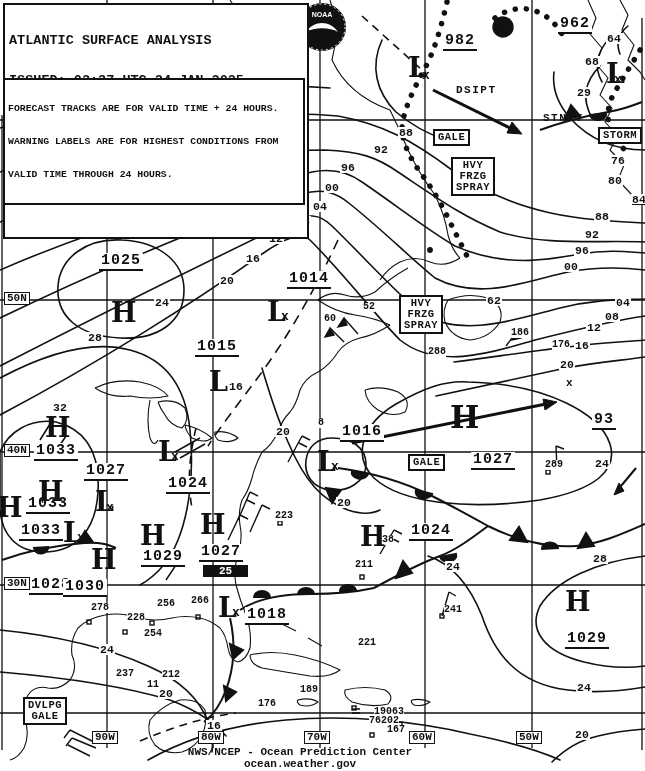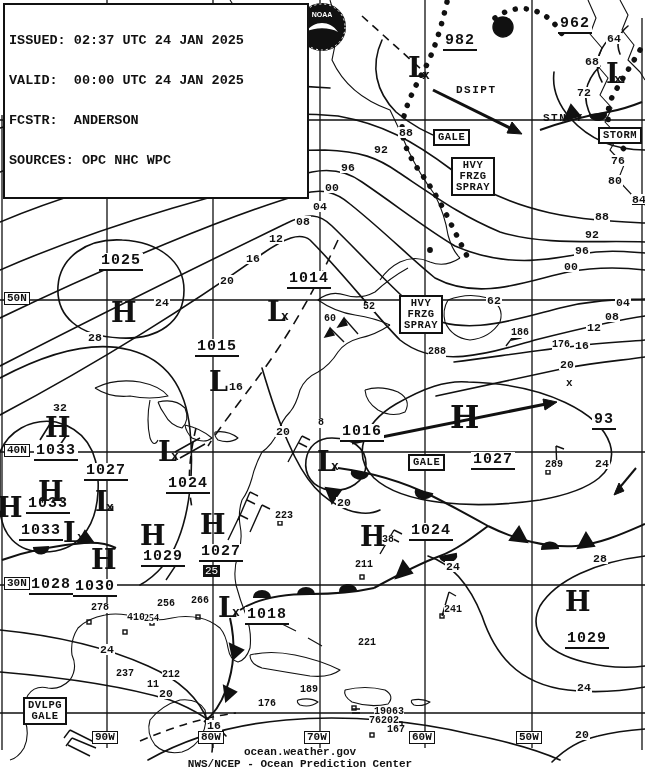--- a/index.html
+++ b/index.html
@@ -20,21 +20,21 @@
         padding:0 1px;white-space:nowrap}
   .slab{position:absolute;font-weight:bold;font-size:10px;line-height:10px;background:#fff;white-space:nowrap}
   .HL{position:absolute;font-family:"DejaVu Serif",serif;font-weight:bold;font-size:27px;line-height:24px}
   .HL.big{font-size:31px;line-height:27px}
   .xmark{position:absolute;font-weight:bold;font-size:13px;line-height:10px}
   .wbox{position:absolute;background:#fff;border:2px solid #111;font-weight:bold;font-size:10.5px;
         line-height:11px;text-align:center;padding:1px 3px;letter-spacing:.5px;white-space:nowrap}
   .axis{position:absolute;background:#fff;border:1.5px solid #111;font-weight:bold;font-size:11px;
         line-height:11px;padding:0 2px;white-space:nowrap}
   .annot{position:absolute;font-weight:bold;font-size:11px;letter-spacing:1.5px;white-space:nowrap}
-  .badge{position:absolute;background:#111;color:#fff;font-weight:normal;font-size:11px;line-height:12px;padding:0 2px}
+  .badge{position:absolute;background:#111;color:#fff;font-weight:bold;font-size:11px;line-height:12px;padding:0 16px}
 </style>
 </head>
 <body>
 
 <div id="stage">
 
   <svg width="645" height="771" viewBox="0 0 645 771">
 
     <g stroke="#111" stroke-width="1.3" fill="none">
       <path d="M107,0V748 M213,0V748 M320,0V748 M425,0V748 M532,0V748"></path>
@@ -176,21 +176,21 @@
       <rect x="352" y="706" width="4" height="4" fill="none"></rect>
       <rect x="398" y="722" width="4" height="4" fill="none"></rect>
       <rect x="370" y="733" width="4" height="4" fill="none"></rect>
       <path d="M352,709 L360,709 M352,713 L360,713" fill="none"></path>
     </g>
   </svg>
 
   <div class="layer" id="labels">
       <div class="clab" style="left: 606px; top: 33px; position: absolute;">64</div>
       <div class="clab" style="left: 584px; top: 56px; position: absolute;">68</div>
-      <div class="clab" style="left: 576px; top: 87px; position: absolute;">72</div>
+      <div class="clab" style="left: 576px; top: 87px; position: absolute;">29</div>
       <div class="clab" style="left: 610px; top: 155px; position: absolute;">76</div>
       <div class="clab" style="left: 607px; top: 175px; position: absolute;">80</div>
       <div class="clab" style="left: 631px; top: 194px; position: absolute; text-decoration: underline;">84</div>
       <div class="clab" style="left: 594px; top: 211px; position: absolute;">88</div>
       <div class="clab" style="left: 584px; top: 229px; position: absolute;">92</div>
       <div class="clab" style="left: 574px; top: 245px; position: absolute;">96</div>
       <div class="clab" style="left: 563px; top: 261px; position: absolute;">00</div>
       <div class="clab" style="left: 615px; top: 297px; position: absolute;">04</div>
       <div class="clab" style="left: 604px; top: 311px; position: absolute;">08</div>
       <div class="clab" style="left: 586px; top: 322px; position: absolute;">12</div>
@@ -225,22 +225,22 @@
       <div class="slab" style="left: 552px; top: 340px; position: absolute;">176</div>
       <div class="slab" style="left: 428px; top: 347px; position: absolute;">288</div>
       <div class="slab" style="left: 545px; top: 460px; position: absolute;">289</div>
       <div class="slab" style="left: 275px; top: 511px; position: absolute;">223</div>
       <div class="slab" style="left: 355px; top: 560px; position: absolute;">211</div>
       <div class="slab" style="left: 358px; top: 620px; position: absolute; margin-top: 18px;">221</div>
       <div class="slab" style="left: 444px; top: 605px; position: absolute;">241</div>
       <div class="slab" style="left: 191px; top: 596px; position: absolute;">266</div>
       <div class="slab" style="left: 125px; top: 599px; position: absolute; margin-left: 32px;">256</div>
       <div class="slab" style="left: 91px; top: 603px; position: absolute;">278</div>
-      <div class="slab" style="left: 127px; top: 613px; position: absolute;">410</div>
-      <div class="slab" style="left: 144px; top: 613px; position: absolute; font-family: Liberation Serif, serif;">254</div>
+      <div class="slab" style="left: 127px; top: 613px; position: absolute;">228</div>
+      <div class="slab" style="left: 144px; top: 629px; position: absolute;">254</div>
       <div class="slab" style="left: 116px; top: 669px; position: absolute;">237</div>
       <div class="slab" style="left: 162px; top: 670px; position: absolute;">212</div>
       <div class="slab" style="left: 147px; top: 680px; position: absolute;">11</div>
       <div class="slab" style="left: 382px; top: 535px; position: absolute;">38</div>
       <div class="slab" style="left: 258px; top: 699px; position: absolute;">176</div>
       <div class="slab" style="left: 300px; top: 685px; position: absolute;">189</div>
       <div class="slab" style="left: 374px; top: 707px; position: absolute;">19063</div>
       <div class="slab" style="left: 369px; top: 716px; position: absolute;">76202</div>
       <div class="slab" style="left: 387px; top: 725px; position: absolute;">167</div>
       <div class="slab" style="left: 318px; top: 418px; position: absolute;">8</div>
@@ -249,21 +249,21 @@
       <div class="pval" style="left: 99px; top: 253px; position: absolute;">1025</div>
       <div class="pval" style="left: 287px; top: 271px; position: absolute;">1014</div>
       <div class="pval" style="left: 195px; top: 339px; position: absolute;">1015</div>
       <div class="pval" style="left: 340px; top: 424px; position: absolute;">1016</div>
       <div class="pval" style="left: 34px; top: 443px; position: absolute;">1033</div>
       <div class="pval" style="left: 84px; top: 463px; position: absolute;">1027</div>
       <div class="pval" style="left: 26px; top: 496px; position: absolute;">1033</div>
       <div class="pval" style="left: 19px; top: 523px; position: absolute;">1033</div>
       <div class="pval" style="left: 29px; top: 549px; position: absolute; margin-top: 28px;">1028</div>
       <div class="pval" style="left: 141px; top: 549px; position: absolute;">1029</div>
-      <div class="pval" style="left: 73px; top: 579px; position: absolute; text-align: center;">1030</div>
+      <div class="pval" style="left: 63px; top: 579px; position: absolute; text-align: center;">1030</div>
       <div class="pval" style="left: 199px; top: 544px; position: absolute;">1027</div>
       <div class="pval" style="left: 166px; top: 476px; position: absolute;">1024</div>
       <div class="pval" style="left: 409px; top: 523px; position: absolute;">1024</div>
       <div class="pval" style="left: 471px; top: 452px; position: absolute;">1027</div>
       <div class="pval" style="left: 245px; top: 607px; position: absolute;">1018</div>
       <div class="pval" style="left: 565px; top: 631px; position: absolute;">1029</div>
       <div class="pval" style="left: 592px; top: 412px; position: absolute; font-family: Liberation Mono, monospace;">93</div>
       <div class="HL" style="left: 408px; top: 56px; position: absolute;">L</div>
       <div class="xmark" style="left: 422px; top: 71px;">x</div>
       <div class="HL" style="left: 606px; top: 62px; position: absolute;">L</div>
@@ -331,23 +331,29 @@
     </div>
 
   <svg width="60" height="60" style="left:292px;top:0px">
     <circle cx="30" cy="27" r="23" fill="#111" stroke="#111" stroke-width="2"></circle>
     <circle cx="30" cy="27" r="23" fill="none" stroke="#fff" stroke-width="1" stroke-dasharray="2 3"></circle>
     <text x="30" y="17" text-anchor="middle" font-size="7" font-weight="bold" fill="#fff" font-family="Liberation Sans, sans-serif">NOAA</text>
     <path d="M14,32 C22,20 38,20 46,32 C38,27 22,27 14,32 Z" fill="#fff"></path>
   </svg>
 
   <div class="hdr">
+    <div>ATLANTIC SURFACE ANALYSIS</div>
     <div>ISSUED: 02:37 UTC 24 JAN 2025</div>
     <div>VALID:  00:00 UTC 24 JAN 2025</div>
     <div>FCSTR:  ANDERSON</div>
     <div>SOURCES: OPC NHC WPC</div>
   </div>
+  <div class="ntc">
+    <div>FORECAST TRACKS ARE FOR VALID TIME + 24 HOURS.</div>
+    <div>WARNING LABELS ARE FOR HIGHEST CONDITIONS FROM</div>
+    <div>VALID TIME THROUGH 24 HOURS.</div>
+  </div>
 
   <div class="ftr">
+    <div>NWS/NCEP - Ocean Prediction Center</div>
     <div>ocean.weather.gov</div>
-    <div>NWS/NCEP - Ocean Prediction Center</div>
   </div>
 </div>
 
 </body></html>

